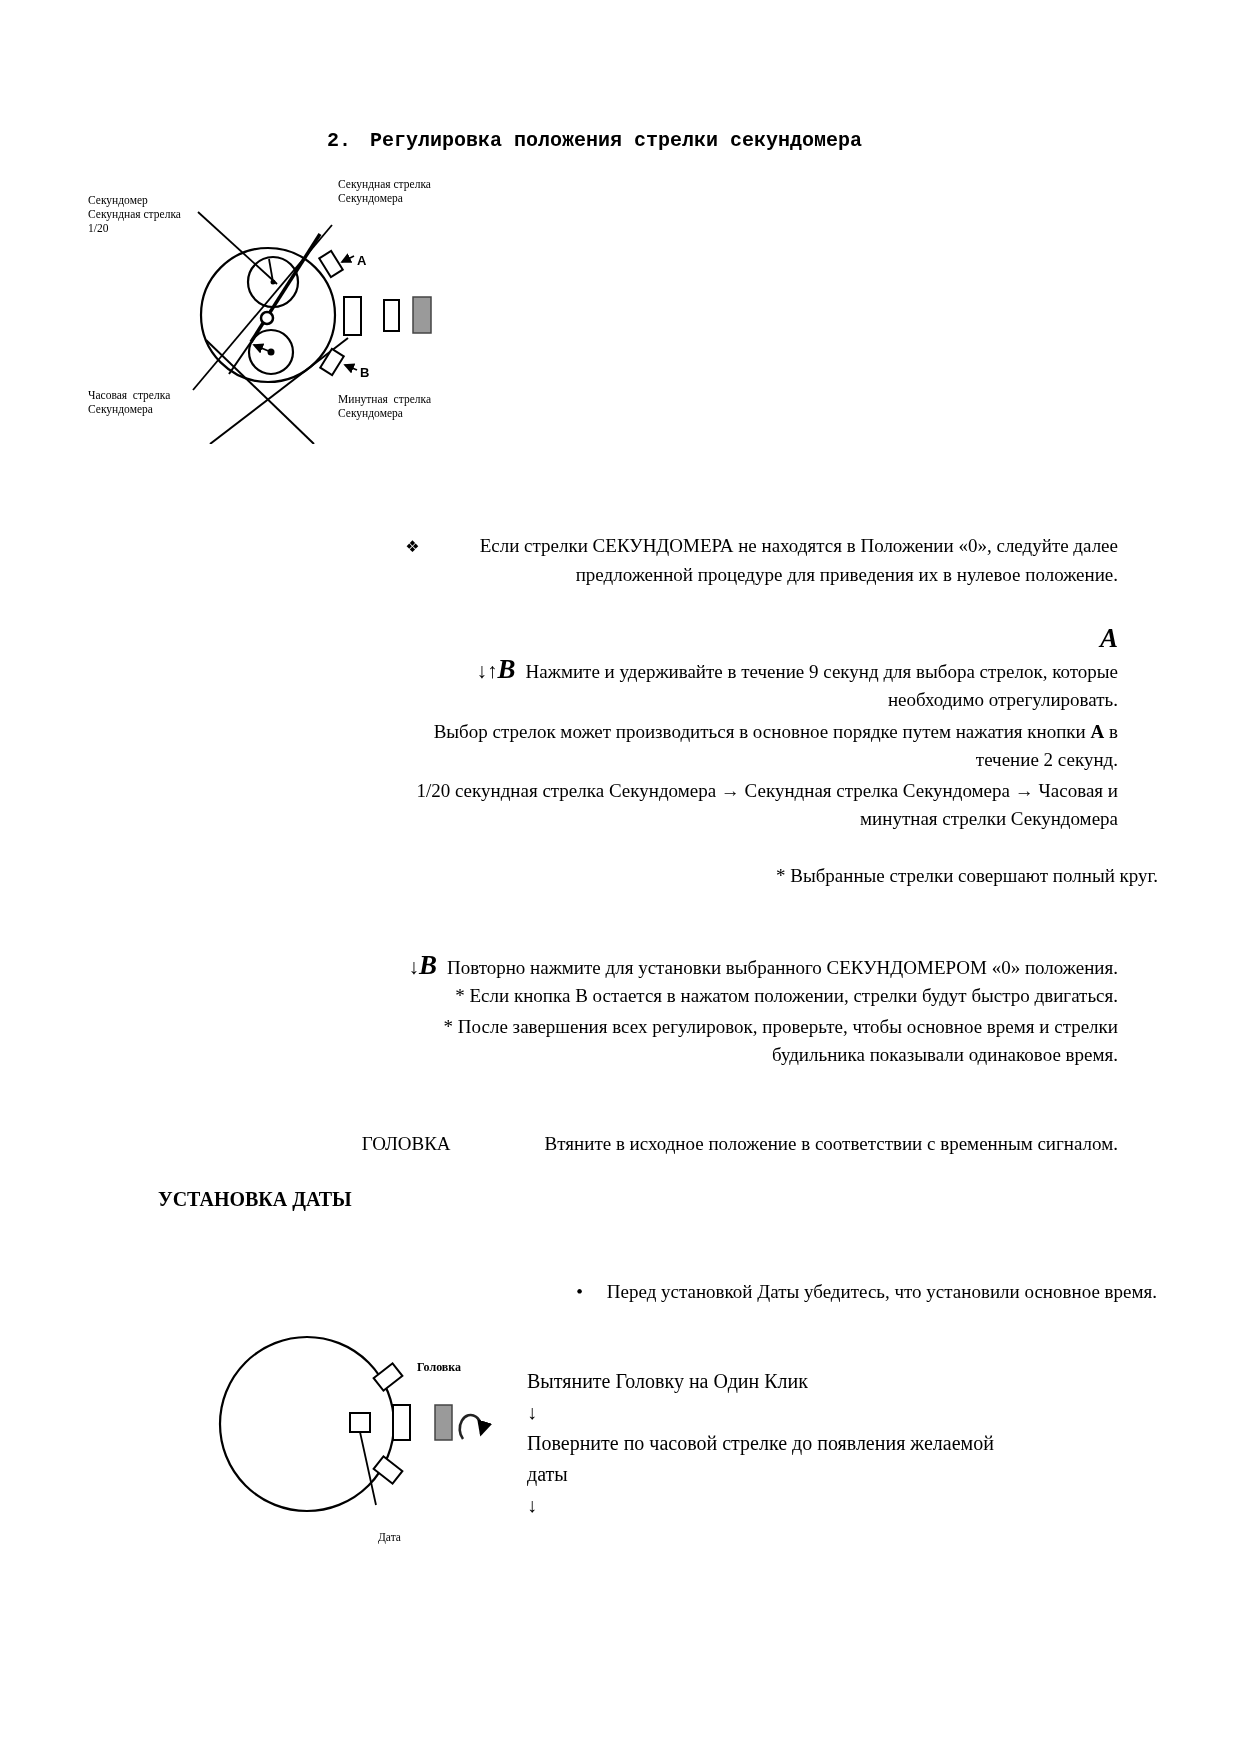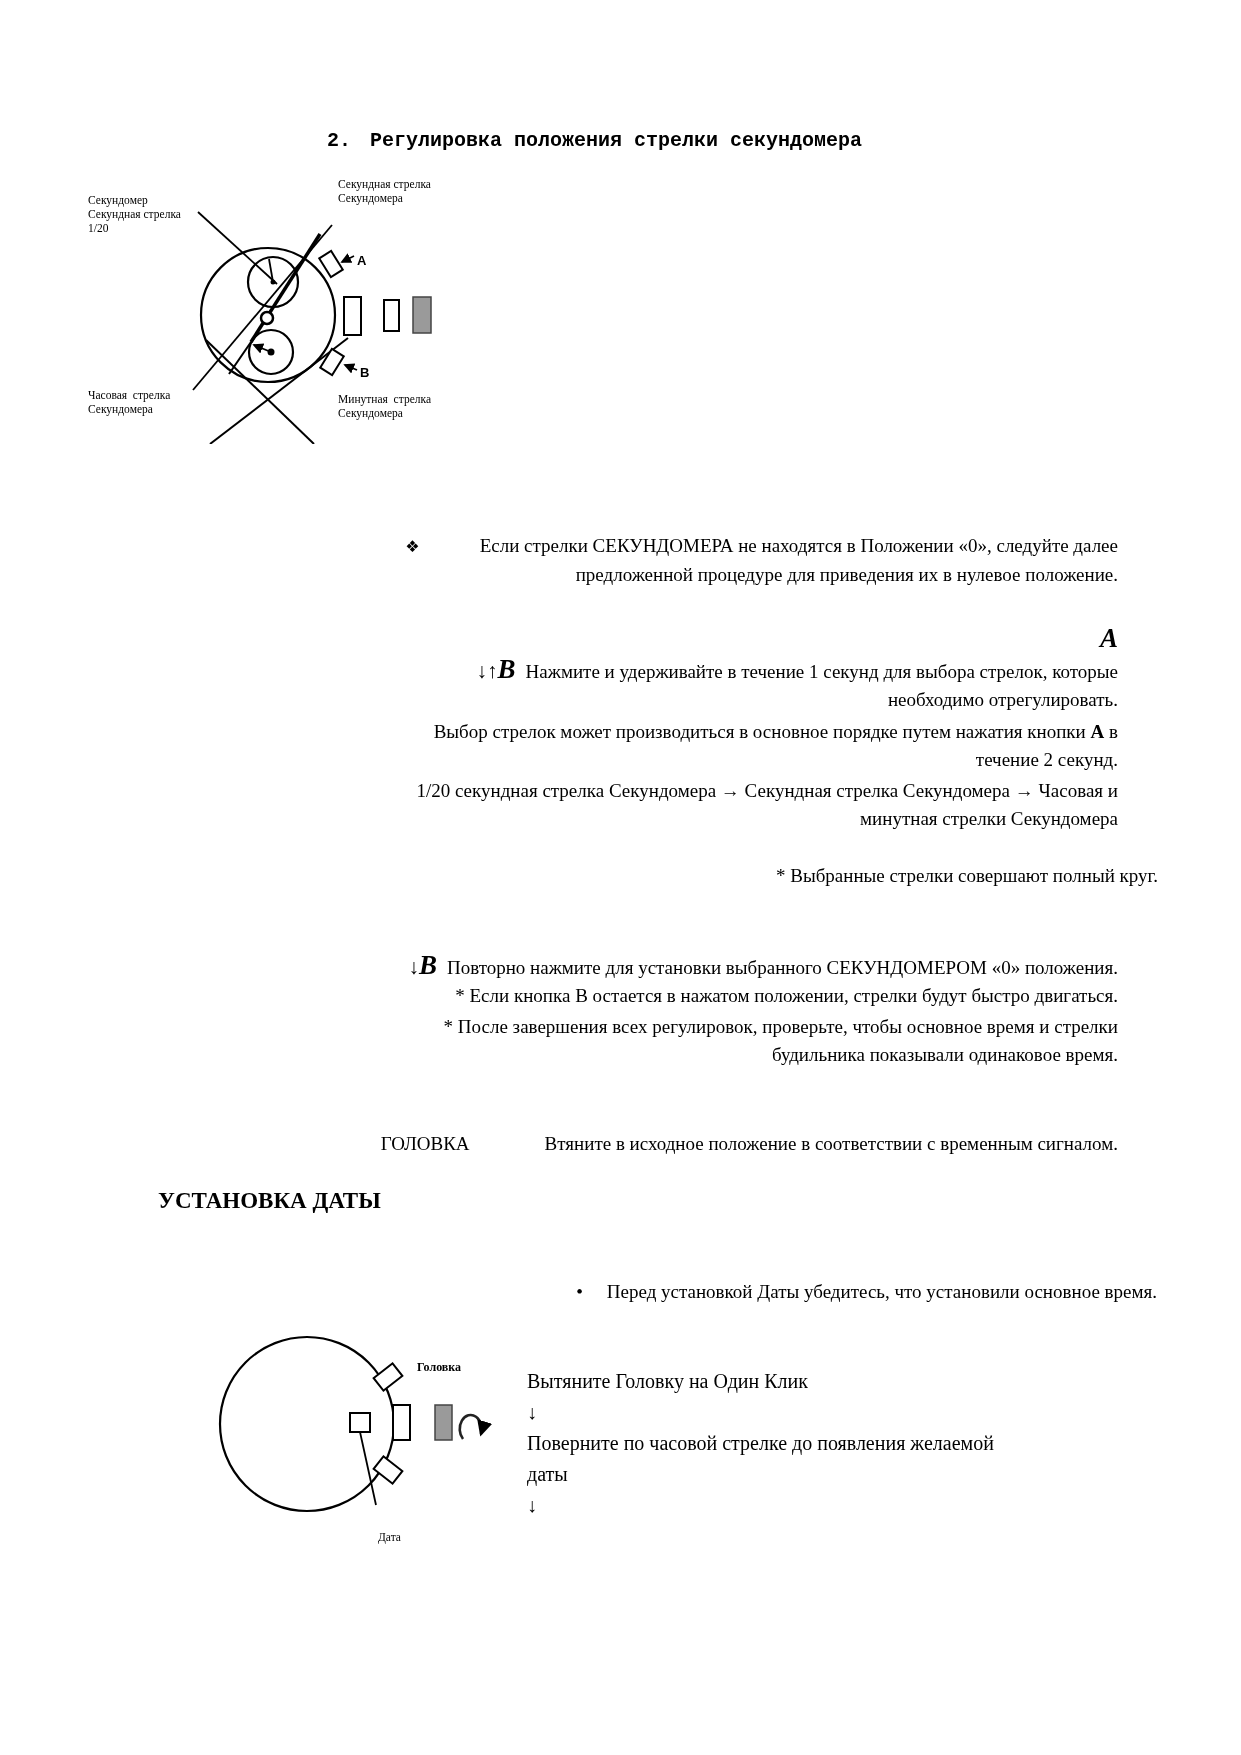--- a/index.html
+++ b/index.html
@@ -26,23 +26,23 @@
   .diamond { font-size:16px; }
   .tab-sp { display:inline-block; width:60px; }
   .key {
     font-weight:bold; font-style:italic;
     font-size:27px; line-height:28px;
   }
   .arrows { font-size:21px; font-weight:normal; font-style:normal; }
   .after-key { margin-left:10px; }
   .bold { font-weight:bold; }
 
-  .crown-text { margin-left:75px; }
+  .crown-text { margin-left:94px; }
 
-  .section-heading { font-size:23px; font-weight:bold; }
+  .section-heading { font-size:20px; font-weight:bold; }
 
   .diagram-label {
     position:absolute;
     font-size:11.5px; line-height:14px;
     white-space:pre-wrap;
   }
   .diagram-label.bold { font-weight:bold; font-size:12px; }
 
   .steps {
     position:absolute;
@@ -115,21 +115,21 @@
 <div class="diagram-label" style="left:338px; top:392px;">Минутная  стрелка
 Секундомера</div>
 
 <div class="para" style="top:504px;">
   <span class="diamond">❖</span><span class="tab-sp"></span><span>Если стрелки СЕКУНДОМЕРА не находятся в Положении «0», следуйте далее
 предложенной процедуре для приведения их в нулевое положение.</span>
 </div>
 
 <div class="para" style="top:596px;">
   <span class="key">A</span>
-  <span class="arrows">↓↑</span><span class="key">B</span><span class="after-key">Нажмите и удерживайте в течение 1 секунд для выбора стрелок, которые
+  <span class="arrows">↓↑</span><span class="key">B</span><span class="after-key">Нажмите и удерживайте в течение 9 секунд для выбора стрелок, которые
 необходимо отрегулировать.</span>
 </div>
 
 <div class="para" style="top:690px;">
   <span>Выбор стрелок может производиться в основное порядке путем нажатия кнопки </span><span class="bold">А</span><span> в
 течение 2 секунд.</span>
 </div>
 
 <div class="para" style="top:777px;">1/20 секундная стрелка Секундомера → Секундная стрелка Секундомера → Часовая и
 минутная стрелки Секундомера</div>

